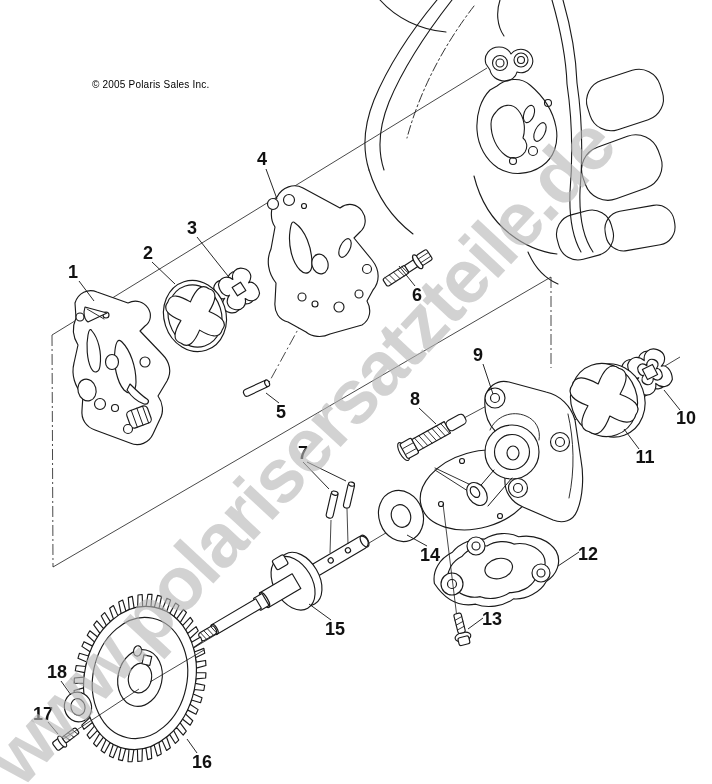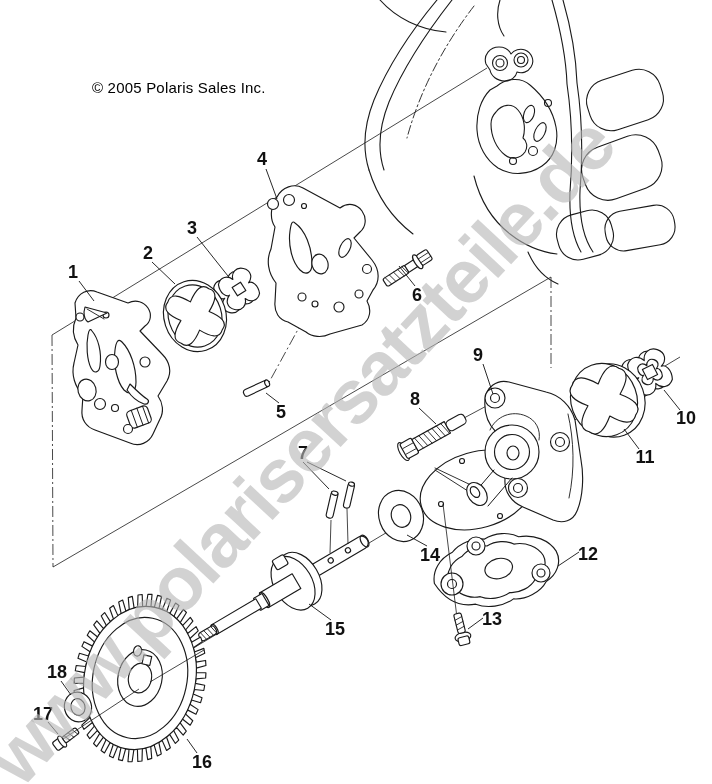--- a/index.html
+++ b/index.html
@@ -1,19 +1,19 @@
 <!DOCTYPE html>
 <html><head>
 <meta charset="utf-8">
 <style>
   html,body{margin:0;padding:0;background:#ffffff;}
   #canvas{position:relative;width:712px;height:784px;background:#ffffff;overflow:hidden;
           font-family:"Liberation Sans",sans-serif;}
   #diagram-svg{position:absolute;left:0;top:0;z-index:1;}
-  #copyright{position:absolute;left:92px;top:79px;font-size:15px;color:#000000;
+  #copyright{position:absolute;left:92px;top:79px;font-size:10px;color:#000000;
              letter-spacing:0.2px;z-index:2;white-space:nowrap;}
   #watermark{position:absolute;left:-30px;top:742px;z-index:4;white-space:nowrap;
              font-size:76px;font-weight:bold;letter-spacing:-2px;
              color:rgba(183,183,183,0.62);
              transform-origin:0 0;transform:rotate(-47deg);
              font-family:"Liberation Sans",sans-serif;}
   .callout-num{font-size:18px;font-weight:bold;fill:#111111;text-anchor:middle;
                dominant-baseline:central;font-family:"Liberation Sans",sans-serif;}
   .leader{stroke:#111111;stroke-width:0.9;fill:none;}
   .part{fill:#ffffff;stroke:#1a1a1a;stroke-width:1.15;stroke-linejoin:round;stroke-linecap:round;}

